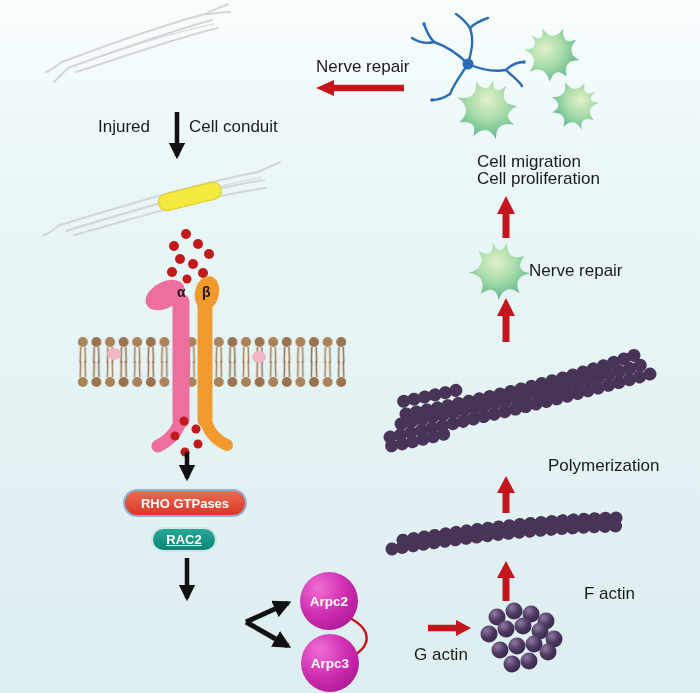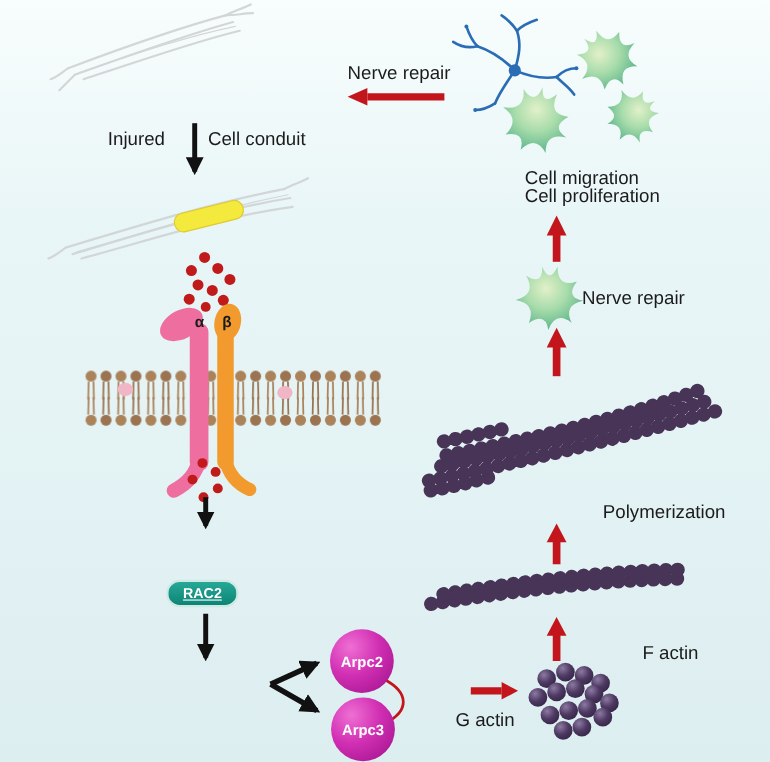--- a/index.html
+++ b/index.html
@@ -244,17 +244,18 @@
   <div class="lbl bold" style="left:177px;top:284px;">α</div>
   <div class="lbl bold" style="left:202px;top:284px;">β</div>
   <div class="lbl" style="left:414px;top:647px;">G actin</div>
   <div class="lbl" style="left:552px;top:586px;margin-left:32px;">F actin</div>
   <div class="lbl" style="left:548px;top:458px;">Polymerization</div>
   <div class="lbl" style="left:529px;top:263px;">Nerve repair</div>
   <div class="lbl" style="left:477px;top:154px;">Cell migration</div>
   <div class="lbl" style="left:477px;top:171px;">Cell proliferation</div>
   <div class="lbl" style="left:316px;top:59px;">Nerve repair</div>
 
+  <div class="badge badge-rho">RHO GTPases</div>
   <div class="badge badge-rac2">RAC2</div>
   <div class="arpc arpc2">Arpc2</div>
   <div class="arpc arpc3">Arpc3</div>
 
 </div>
 
 </body></html>

